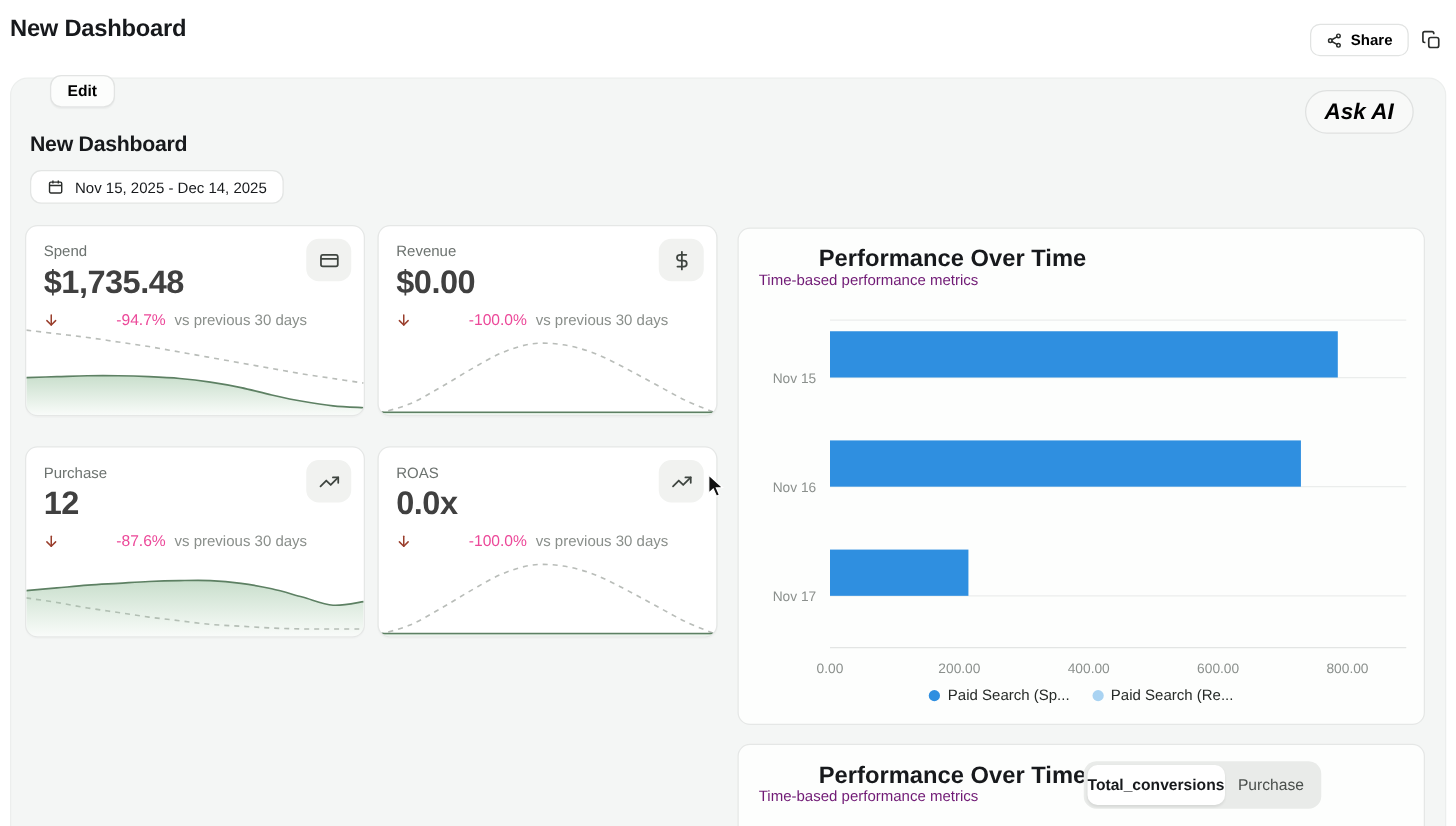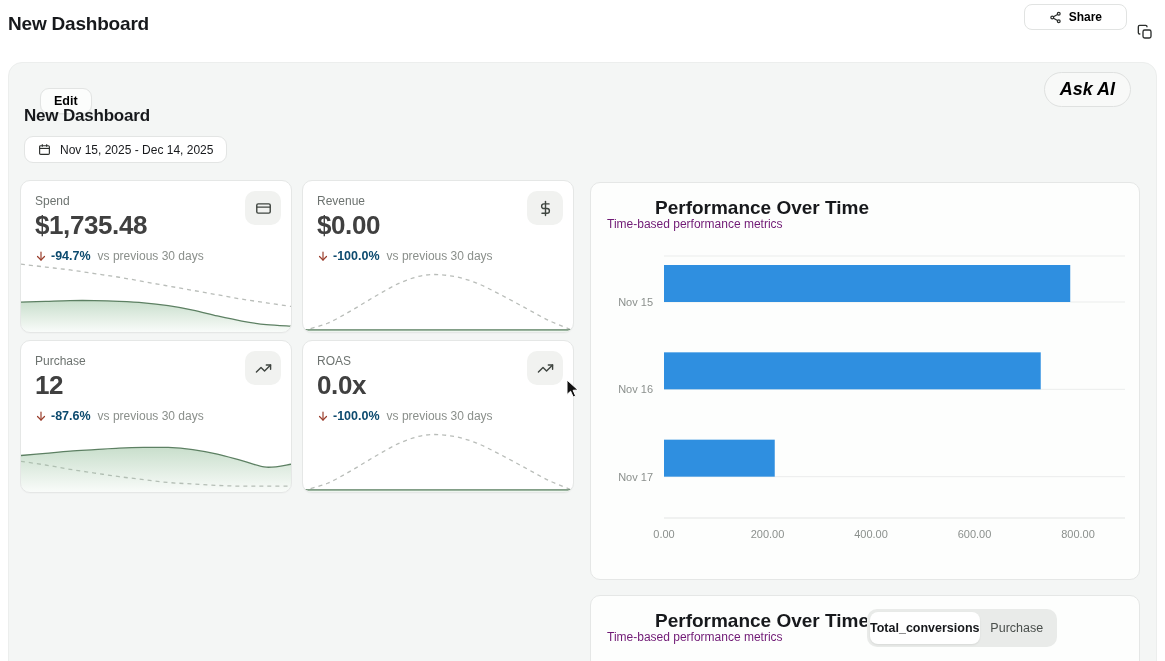--- a/index.html
+++ b/index.html
@@ -2,50 +2,50 @@
 <html><head>
 <meta charset="utf-8">
 <style>
   * { margin:0; padding:0; box-sizing:border-box; }
   html,body { width:1165px; height:661px; overflow:hidden; background:#ffffff;
     font-family:"Liberation Sans", sans-serif; color:#17191c; }
   .abs { position:absolute; }
 
   
   #page-title { left:8px; top:13px; font-size:19px; font-weight:700; letter-spacing:-.2px; }
-  #share-btn { right:38px; top:4px; display:flex; align-items:center; gap:7px;
-    padding:5px 24px; border:1px solid #e1e3e2; border-radius:8px; background:#fff;
+  #share-btn { right:38px; top:19px; display:flex; align-items:center; gap:7px;
+    padding:5px 12px; border:1px solid #e1e3e2; border-radius:8px; background:#fff;
     font-size:12px; font-weight:600; cursor:pointer; }
   #copy-btn { right:10px; top:22px; width:20px; height:20px; display:flex; align-items:center;
     justify-content:center; cursor:pointer; background:none; border:none; }
 
   
   #main-panel { left:8px; top:62px; width:1149px; height:640px;
     background:#f4f6f5; border:1px solid #eceeed; border-radius:14px; }
-  #edit-btn { left:40px; top:88px; padding:5px 13px; font-size:12.5px; font-weight:600;
+  #edit-btn { left:40px; top:60px; padding:5px 13px; font-size:12.5px; font-weight:600;
     background:#fcfdfc; border:1px solid #e2e4e3; border-radius:9px;
     box-shadow:0 1px 1px rgba(0,0,0,.04); cursor:pointer; }
   #ask-ai-btn { right:34px; top:72px; padding:6px 15px; font-size:18px; font-weight:600;
     background:#f8f9f8; border:1px solid #dfe1e0; border-radius:999px; cursor:pointer;font-style:italic; }
   #panel-heading { left:24px; top:106px; font-size:17px; font-weight:700; letter-spacing:-.2px; }
   #date-chip { left:24px; top:136px; height:27px; display:inline-flex; align-items:center;
     gap:9px; padding:12px 13px; background:#fff; border:1px solid #e3e5e4; border-radius:9px;
     font-size:12px; font-weight:500; cursor:pointer; }
 
   
   #cards { left:20px; top:180px; display:grid; grid-template-columns:272px 272px;
-    grid-auto-rows:153px; gap:7px 10px; }
+    grid-auto-rows:153px; gap:24px 10px; }
   .card { position:relative; background:#fff; border:1px solid #e5e7e6; border-radius:10px;
     overflow:hidden; box-shadow:0 1px 1px rgba(0,0,0,.02); }
   .card-label { position:absolute; left:14px; top:13px; font-size:12px; color:#6d7370; }
   .card-value { position:absolute; left:14px; top:29px; font-size:26px; font-weight:800;
     letter-spacing:-.4px; color:#404040; }
   .card-delta { position:absolute; left:14px; top:68px; display:flex; align-items:center;
     gap:4px; font-size:12.5px; }
-  .delta-pct { color:#0c4a6e; font-weight:700; }
+  .delta-pct { color:#ec4899; font-weight:400;margin-left:42px; }
   .delta-note { color:#8a8f8b; font-size:12px; margin-left:3px; }
   .icon-chip { position:absolute; top:10px; right:10px; width:36px; height:34px;
     background:#f1f2f0; border-radius:10px; display:flex; align-items:center;
     justify-content:center; }
   .spark { position:absolute; left:0; bottom:0; width:100%; height:73px; display:block; }
 
   
   #chart-panel { left:590px; top:182px; width:550px; height:398px; background:#fdfefd;
     border:1px solid #e5e7e6; border-radius:10px; }
   .panel-title { position:absolute; left:16px; top:14px; font-size:19px; font-weight:700;margin-left:48px; }
@@ -260,20 +260,30 @@
       <line x1="73" y1="293.66666666666663" x2="534" y2="293.66666666666663" stroke="#ebedec" stroke-width="1"></line>
       <rect x="73" y="256.66666666666663" width="110.745" height="37" fill="#2f8fe0"></rect>
       <text x="62" y="297.66666666666663" text-anchor="end" font-size="11" fill="#8b908d">Nov 17</text>
       <line x1="73" y1="335" x2="534" y2="335" stroke="#e3e5e4" stroke-width="1"></line>
       <text x="73" y="355" text-anchor="middle" font-size="11" fill="#8b908d">0.00</text>
       <text x="176.5" y="355" text-anchor="middle" font-size="11" fill="#8b908d">200.00</text>
       <text x="280" y="355" text-anchor="middle" font-size="11" fill="#8b908d">400.00</text>
       <text x="383.5" y="355" text-anchor="middle" font-size="11" fill="#8b908d">600.00</text>
       <text x="487" y="355" text-anchor="middle" font-size="11" fill="#8b908d">800.00</text>
     </svg>
+  <div id="legend">
+      <div class="legend-item">
+        <span class="legend-dot" style="background: rgb(47, 143, 224);"></span>
+        <span>Paid Search (Sp...</span>
+      </div>
+      <div class="legend-item">
+        <span class="legend-dot" style="background: rgb(169, 211, 242);"></span>
+        <span>Paid Search (Re...</span>
+      </div>
+    </div>
 </div>
 
 <div id="bottom-panel" class="abs">
   <div class="panel-title">Performance Over Time</div>
   <div class="panel-subtitle">Time-based performance metrics</div>
   <div id="metric-toggle">
     <div class="toggle-seg selected">Total_conversions</div>
     <div class="toggle-seg unselected">Purchase</div>
   </div>
 </div>

